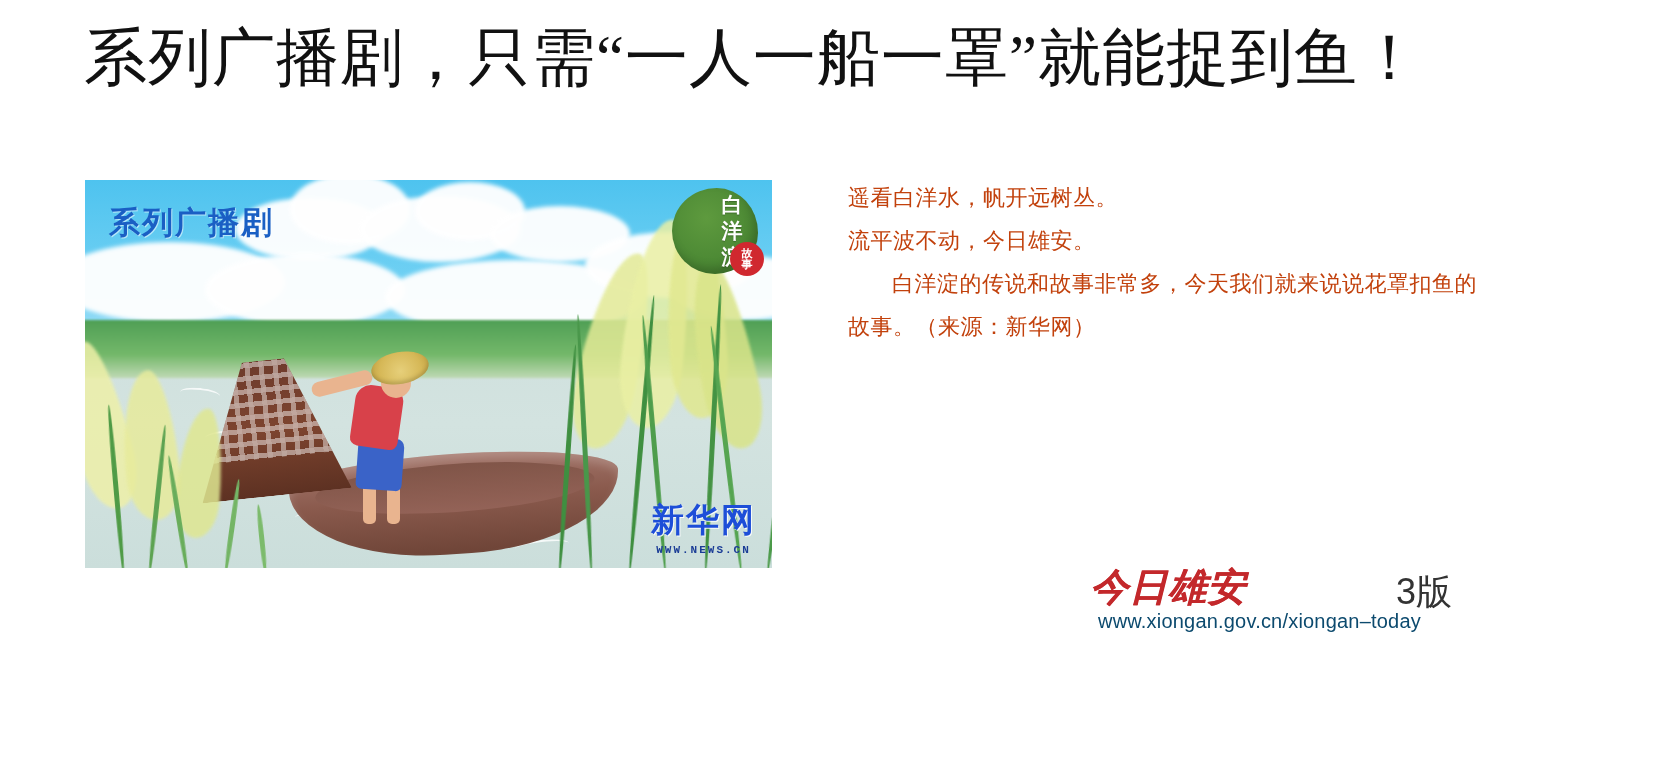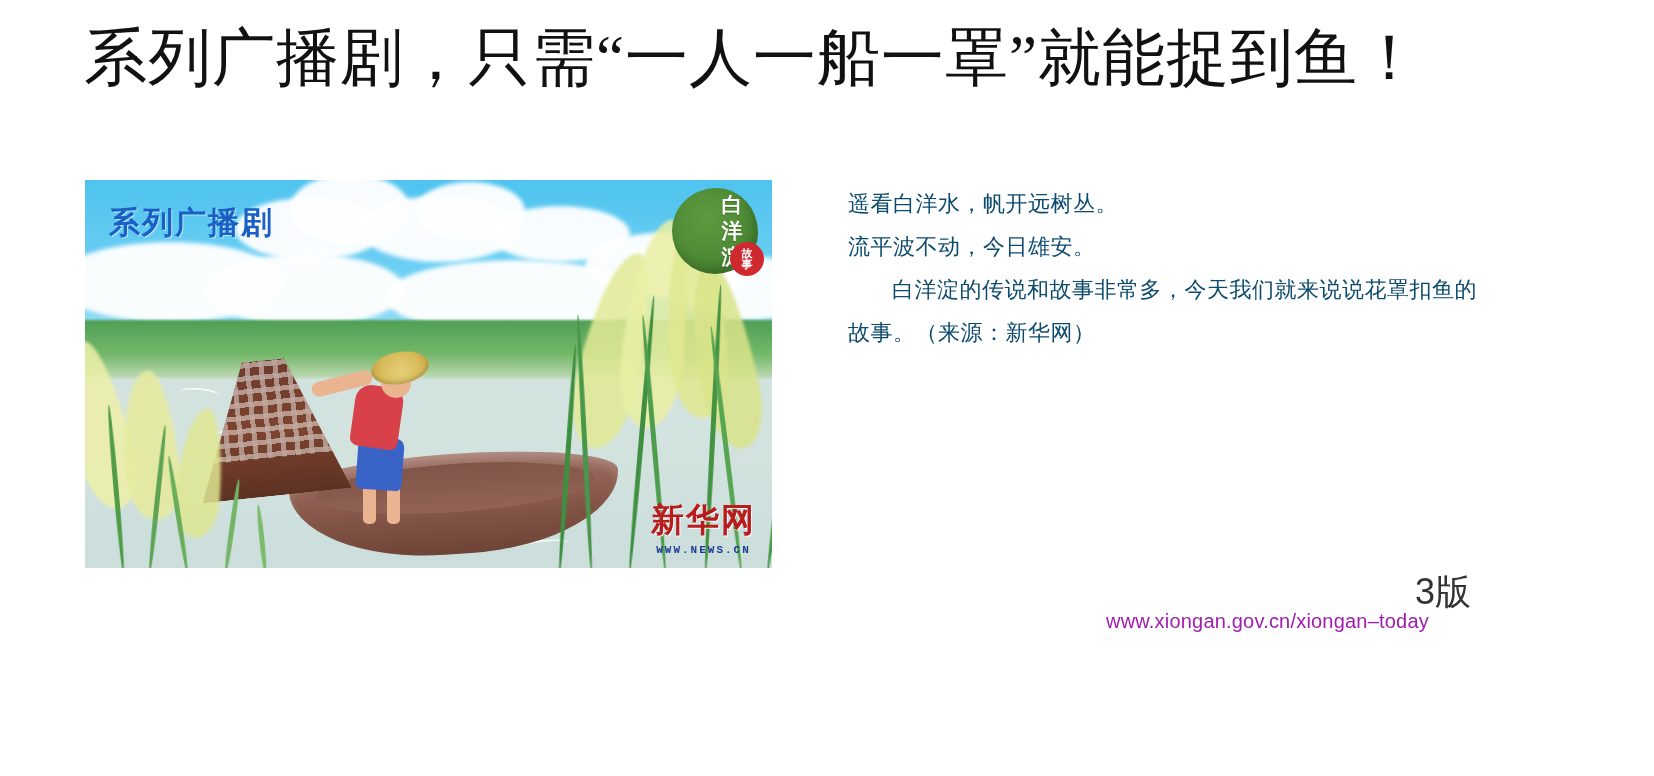--- a/index.html
+++ b/index.html
@@ -164,21 +164,21 @@
   
   .watermark {
     position: absolute;
     right: 16px;
     bottom: 12px;
     text-align: center;
   }
   .wm-main {
     font-size: 33px;
     font-weight: 700;
-    color: #b91c1c;
+    color: #1d4ed8;
     letter-spacing: 2px;
     text-shadow: 1px 1px 0 rgba(255,255,255,0.85);
   }
   .wm-sub {
     font-size: 11px;
     color: #1b3d96;
     letter-spacing: 2px;
     font-weight: 700;
     margin-top: 1px;
     font-family: Liberation Mono, monospace;
@@ -280,25 +280,25 @@
     background: radial-gradient(circle at 50% 60%, #e6cf7a 0%, #d6b857 60%, #bb9b3c 100%);
     border-radius: 50%;
     transform: rotate(-10deg);
     box-shadow: inset 0 -3px 4px rgba(0,0,0,0.15);
   }
 
   
   .body-text {
     position: absolute;
     left: 848px;
-    top: 182px;
+    top: 176px;
     width: 640px;
     font-size: 22px;
     line-height: 43px;
-    color: #0c4a6e;
+    color: #c2410c;
     letter-spacing: 0.5px;
   }
   .body-text .para {
     text-indent: 2em;
   }
 
   
   .footer {
     position: absolute;
     left: 1090px;
@@ -313,30 +313,30 @@
     font-family: "Liberation Serif", "DejaVu Serif", serif;
     font-size: 38px;
     font-weight: 700;
     font-style: italic;
     color: #c3282b;
     letter-spacing: 1px;
     text-shadow: 0.5px 0 0 #c3282b;
   }
   .brand-url {
     position: absolute;
-    left: 16px;
+    left: 8px;
     top: 48px;
     font-size: 20px;
-    color: #a21caf;
+    color: #0c4a6e;
     letter-spacing: 0.2px;
     white-space: nowrap;
   }
   .page-number {
     position: absolute;
-    left: 325px;
+    left: 306px;
     top: 6px;
     font-size: 36px;
     color: #333333;
     letter-spacing: 0;
   }
 </style>
 </head>
 <body>
 
 <div class="headline">系列广播剧，只需“一人一船一罩”就能捉到鱼！</div>
@@ -416,15 +416,16 @@
   </div>
 </div>
 
 <div class="body-text">
   <div>遥看白洋水，帆开远树丛。</div>
   <div>流平波不动，今日雄安。</div>
   <div class="para">白洋淀的传说和故事非常多，今天我们就来说说花罩扣鱼的故事。（来源：新华网）</div>
 </div>
 
 <div class="footer">
+  <div class="brand-logo">今日雄安</div>
   <div class="brand-url">www.xiongan.gov.cn/xiongan–today</div>
   <div class="page-number">3版</div>
 </div>
 
 </body></html>

